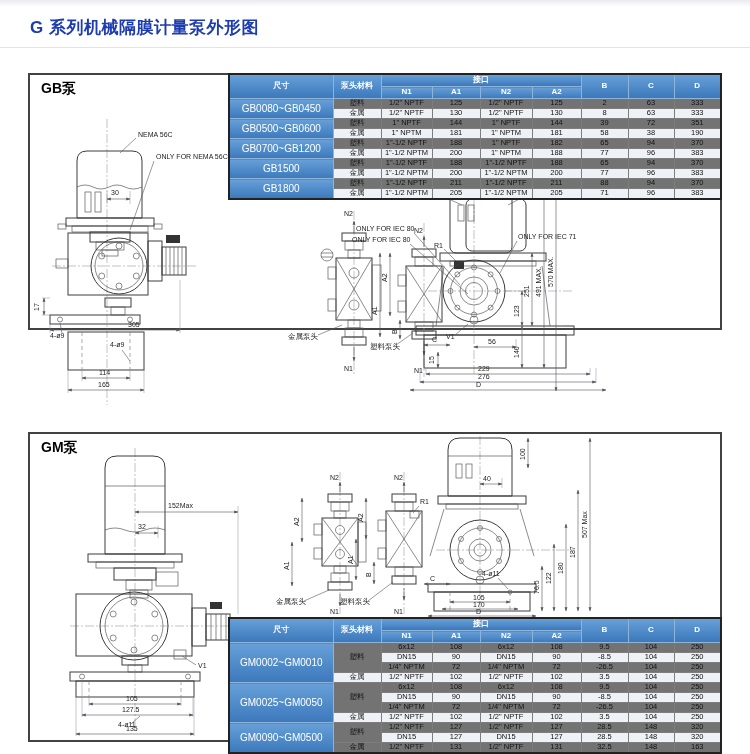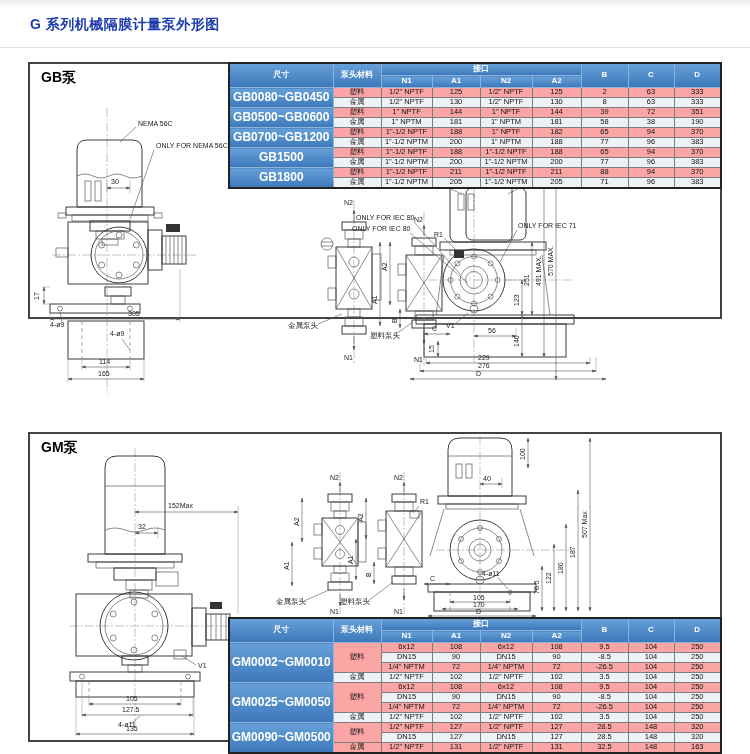--- a/index.html
+++ b/index.html
@@ -1,34 +1,34 @@
 <!DOCTYPE html>
 <html><head>
 <meta charset="utf-8">
 <style>
   html,body{margin:0;padding:0}
   body{width:750px;height:754px;background:#fff;position:relative;overflow:hidden;
        font-family:"Liberation Sans","DejaVu Sans",sans-serif}
   .topband{position:absolute;top:0;left:0;right:0;height:7px;background:linear-gradient(#e9ebef,#ffffff)}
-  .title{position:absolute;left:30px;top:16px;font-size:14px;font-weight:bold;color:#1d3cae;letter-spacing:.5px}
+  .title{position:absolute;left:30px;top:16px;font-size:17px;font-weight:bold;color:#1d3cae;letter-spacing:.5px}
   .rule{position:absolute;left:0;top:47px;width:750px;border-top:1px solid #e3e3e3}
   .panel{position:absolute;left:28px;width:694px;background:#fff;border:2px solid #424242;box-sizing:border-box}
-  #gb-panel{top:62px;height:257px}
+  #gb-panel{top:73px;height:257px}
   #gm-panel{top:432px;height:310px}
   .panel-label{position:absolute;top:5px;left:9px;font-size:14px;font-weight:bold;color:#000;z-index:3;background:#fff;padding:0 2px}
   .drawing{position:absolute;left:0;top:0;z-index:1}
-  .dimtable{position:absolute;right:-2px;border-collapse:collapse;table-layout:fixed;z-index:2;background:#fca5a5;
+  .dimtable{position:absolute;right:-2px;border-collapse:collapse;table-layout:fixed;z-index:2;background:#737373;
             border:2px solid #222}
   #gb-table{top:-2px;width:492px}
   #gm-table{top:183px;width:492px}
   .dimtable th,.dimtable td{border:1px solid #7d7d7d;font-size:7.5px;text-align:center;padding:0;line-height:1.1;
             height:9px;color:#111;overflow:hidden;white-space:nowrap}
   .dimtable thead th{background:linear-gradient(#67a0d8,#3c78bb);color:#fff;height:11px;font-weight:bold;
             border:1px solid #8fb4da;font-size:8px}
-  .dimtable td.key{background:linear-gradient(#67a0d8,#3c78bb);color:#fff;font-weight:bold;border:1px solid #8fb4da;font-size:12px}
+  .dimtable td.key{background:linear-gradient(#67a0d8,#3c78bb);color:#fff;font-weight:normal;border:1px solid #8fb4da;font-size:10px}
   .dimtable tr.alt td:not(.key){background:#eef2f7}
   svg text{font-size:7px;fill:#222}
   svg text.cn{font-size:7.5px}
   .part{fill:none;stroke:#3c3c3c;stroke-width:1}
   .part2{fill:none;stroke:#5a5a5a;stroke-width:.7}
   .dim{stroke:#53565e;stroke-width:.6;fill:none}
   .ext{stroke:#8b8f99;stroke-width:.5;fill:none}
   .cl{stroke:#9a9a9a;stroke-width:.6;stroke-dasharray:9 2 2 2;fill:none}
   .dash{stroke:#777;stroke-width:.6;stroke-dasharray:4 3;fill:none}
   .dark{fill:#333;stroke:none}

